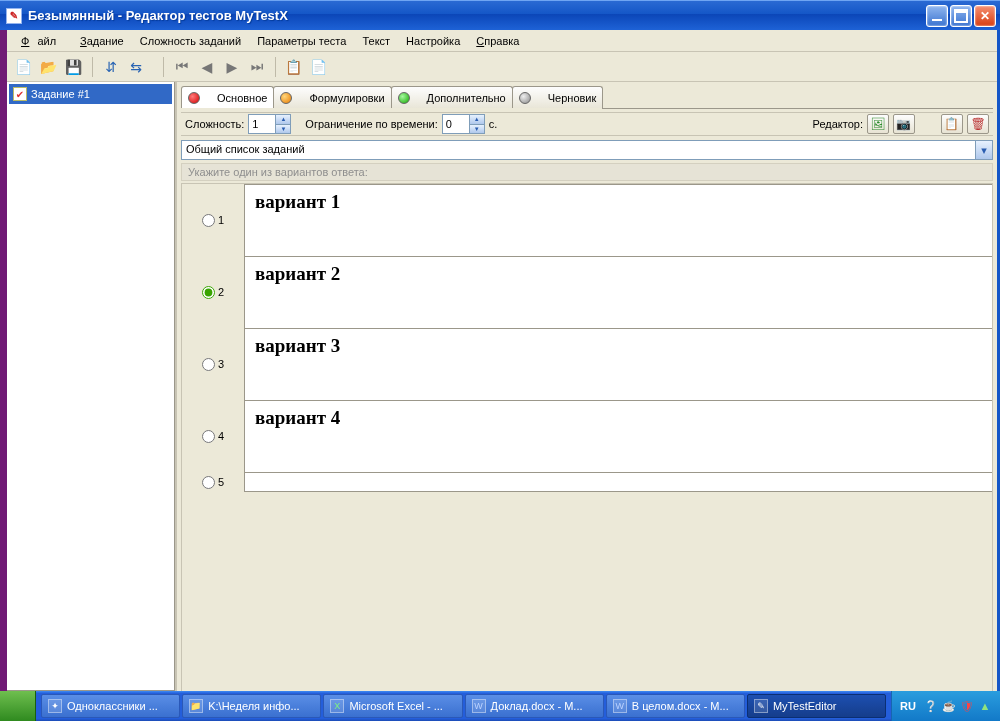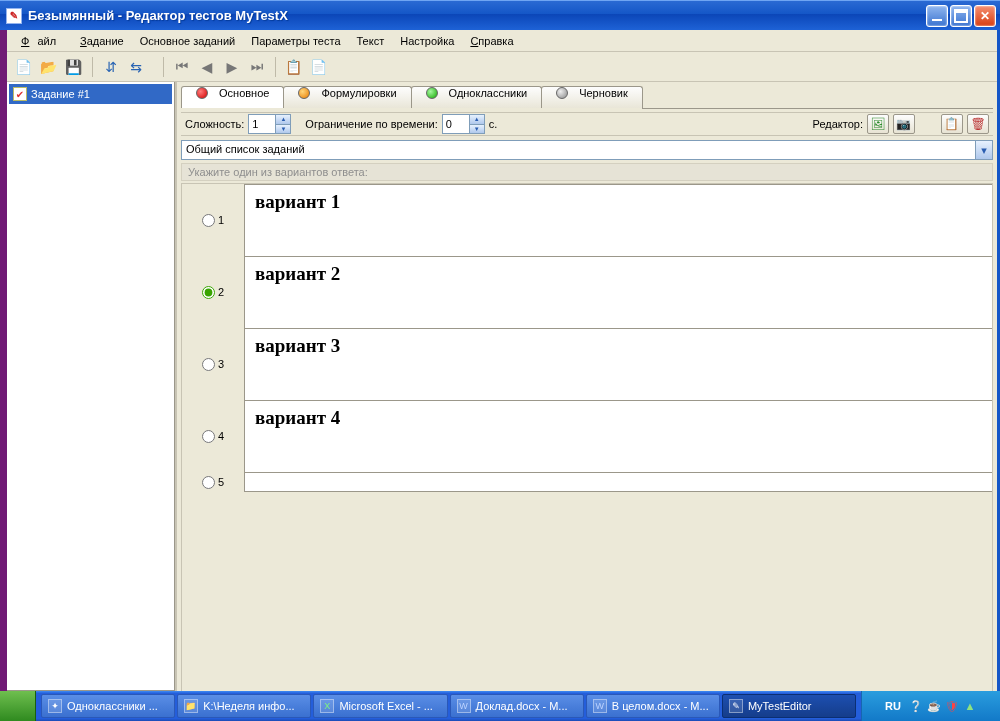--- a/index.html
+++ b/index.html
@@ -68,21 +68,21 @@
     align-items:center; justify-content:center; color:#d33; font-size:10px;
   }
   .content{
     flex:1; display:flex; flex-direction:column; min-width:0; background:#ece9d8;
     border-left:2px solid #c8c4b4;
   }
 
   
   .tabbar{ height:22px; margin:4px 4px 0 4px; display:flex;}
   .tab{
-    display:flex; align-items:flex-start; gap:11px; padding:0 14px; height:22px;
+    display:flex; align-items:center; gap:17px; padding:0 6px; height:22px;
     border:1px solid #9b978a; border-bottom:none; margin-right:-1px;
     background:linear-gradient(to bottom,#fdfdfd,#e9e6d8);
     border-top-left-radius:3px; border-top-right-radius:3px; font-size:11px;
   }
   .tab .dot{ width:12px; height:12px; border-radius:50%; border:1px solid #666;}
   .dot.red{background:radial-gradient(circle at 35% 35%,#ff7b7b, #d40000);}
   .dot.orange{background:radial-gradient(circle at 35% 35%,#ffd67b, #e87b00);}
   .dot.green{background:radial-gradient(circle at 35% 35%,#a5f89f, #14a900);}
   .dot.grey{background:radial-gradient(circle at 35% 35%,#eee, #8a8a8a);}
   .tab.active{background:#fff;}
@@ -154,21 +154,21 @@
   }
   .task-items{ display:flex; height:24px; margin:0 4px; gap:0; flex:1; min-width:0; overflow:hidden;}
   .task-item{
     width:148px; height:24px; margin:0 1px; padding:0 6px; display:flex; align-items:center; gap:5px;
     background:linear-gradient(to bottom,#5a8ee6,#3a70d0);
     border:1px solid #2a58b8; border-radius:2px; color:#fff; white-space:nowrap; overflow:hidden;
   }
   .task-item.active{ background:linear-gradient(to bottom,#1d4fb0,#153d8b); border-color:#0b2f73;}
   .task-item .ti-icon{ width:14px; height:14px; background:#fff2; border:1px solid #fff6; font-size:9px; display:flex; align-items:center; justify-content:center;}
   .tray{
-    height:30px; padding:0 23px; display:flex; align-items:center; gap:4px;
+    height:30px; padding:0 8px; display:flex; align-items:center; gap:4px;
     background:linear-gradient(to bottom,#2a9dde,#1279c8);
     border-left:1px solid #1765b1;
   }
   .tray .tri{ width:14px; height:14px; font-size:11px; display:flex; align-items:center; justify-content:center;}
   .tray .lang{ color:#fff; font-weight:bold; margin-right:4px;}
 </style>
 </head>
 <body>
 
 <div class="titlebar">
@@ -179,21 +179,21 @@
     <div class="win-btn max"></div>
     <div class="win-btn close"></div>
   </div>
 </div>
 
 <div class="window-body">
 
   <div class="menubar">
     <span><u>Ф</u><span>айл</span></span>
     <span><u>З</u>адание</span>
-    <span>Основное заданий</span>
+    <span>Сложность заданий</span>
     <span>Параметры теста</span>
     <span>Текст</span>
     <span>Настройка</span>
     <span><u>С</u>правка</span>
   </div>
 
   <div class="toolbar">
     <div class="tbtn">📄</div>
     <div class="tbtn">📂</div>
     <div class="tbtn">💾</div>
@@ -225,21 +225,21 @@
         <div class="tab active">
           <div class="dot red"></div>
           <span>Основное</span>
         </div>
         <div class="tab">
           <div class="dot orange"></div>
           <span>Формулировки</span>
         </div>
         <div class="tab">
           <div class="dot green"></div>
-          <span>Одноклассники</span>
+          <span>Дополнительно</span>
         </div>
         <div class="tab">
           <div class="dot grey"></div>
           <span>Черновик</span>
         </div>
         <div class="tab-corner"></div>
       </div>
 
 
       <div class="meta-row">

